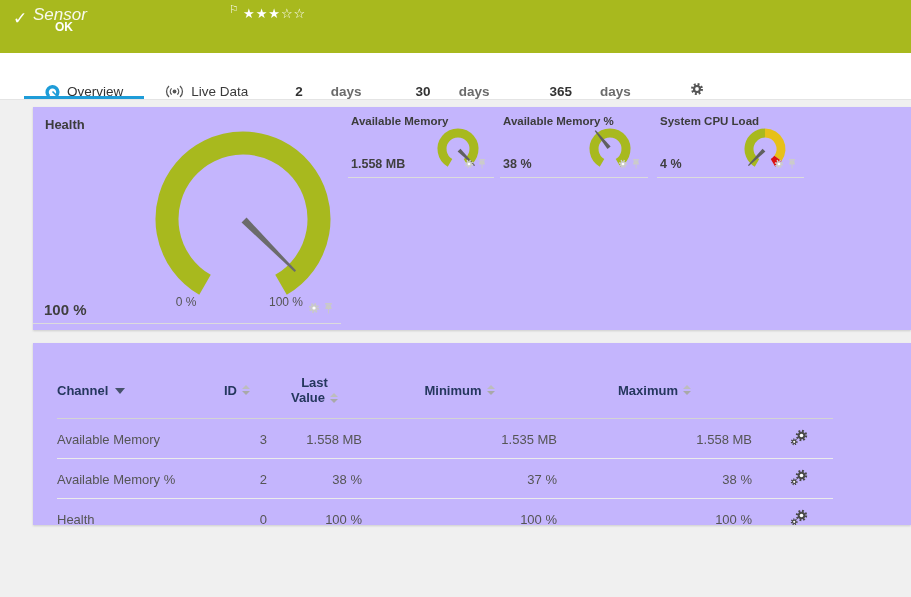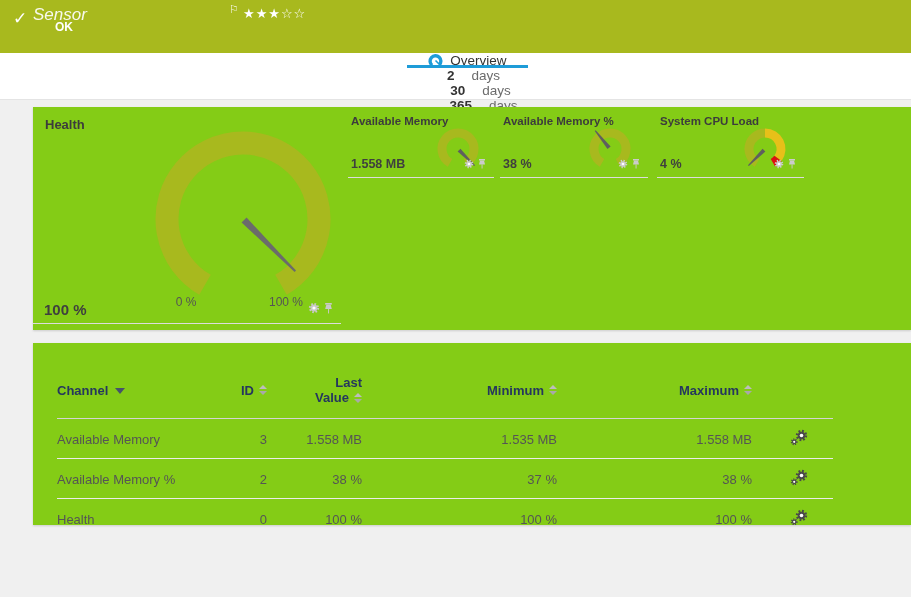--- a/index.html
+++ b/index.html
@@ -11,30 +11,30 @@
   
   .greenbar{position:absolute;left:0;top:0;width:911px;height:53px;background:#a8b91e;color:#fff;}
   .check{position:absolute;left:13px;top:8px;font-size:17px;font-weight:bold;}
   .kind{position:absolute;left:33px;top:5px;font-size:17px;font-style:italic;opacity:.92;}
   .sensor-title{position:absolute;left:89px;top:4px;font-size:18px;font-weight:bold;}
   .flag{position:absolute;left:229px;top:3px;font-size:11px;opacity:.95;}
   .stars{position:absolute;left:243px;top:6px;font-size:13px;letter-spacing:1px;}
   .status-ok{position:absolute;left:55px;top:20px;font-size:12px;font-weight:bold;}
   
   .tabbar{position:absolute;left:0;top:53px;width:911px;height:47px;background:#fff;
-    border-bottom:1px solid #e4e4e4;display:flex;align-items:center;padding-left:24px;box-sizing:border-box;flex-direction:column;}
+    border-bottom:1px solid #e4e4e4;display:flex;align-items:flex-end;padding-left:24px;box-sizing:border-box;}
   .tab{display:flex;align-items:center;gap:7px;padding:0 21px;position:relative;font-size:13.5px;color:#3a3a3a;cursor:pointer;white-space:nowrap;}
   .tab .tnum{font-weight:bold;color:#333;}
-  .tab .tdays{color:#6b6b6b;margin-left:10px;}
+  .tab .tdays{color:#6b6b6b;margin-left:21px;font-weight:bold;}
   .tab.active{color:#333;}
   .tab.active::after{content:"";position:absolute;left:0;right:0;bottom:0;height:3px;background:#1e9cd8;}
   .tab.daytab{padding:0 14px;}
   .ticon{display:inline-flex;align-items:center;}
   
-  .card{position:absolute;background:#84cc16;box-shadow:0 1px 2px rgba(0,0,0,.15);}
+  .card{position:absolute;background:#c4b5fd;box-shadow:0 1px 2px rgba(0,0,0,.15);}
   .card-gauges{left:33px;top:107px;width:878px;height:223px;}
   .card-table{left:33px;top:343px;width:878px;height:182px;overflow:hidden;}
   
   .panel{position:absolute;top:0;border-bottom:1px solid #dcdcdc;box-sizing:border-box;}
   .panel-health{left:0;width:308px;height:217px;}
   .panel-mini{height:71px;}
   .p-mem{left:315px;width:146px;}
   .p-memp{left:467px;width:148px;}
   .p-cpu{left:624px;width:147px;}
   .ptitle{position:absolute;left:12px;top:10px;font-size:13px;font-weight:bold;color:#3c3c3c;}
@@ -46,21 +46,21 @@
   .g-mem{left:86px;} .g-memp{left:86px;} .g-cpu{left:84px;}
   .axis-label{position:absolute;font-size:12px;color:#555;top:188px;}
   .axis-min{left:136px;width:34px;text-align:center;}
   .axis-max{left:228px;width:50px;text-align:center;}
   .panel-tools{position:absolute;right:8px;bottom:5px;display:flex;gap:4px;align-items:center;cursor:pointer;}
   .panel-tools-mini{position:absolute;right:8px;bottom:4px;display:flex;gap:4px;align-items:center;cursor:pointer;}
   
   table.channels{border-collapse:collapse;table-layout:fixed;width:776px;margin:32px 0 0 24px;font-size:13px;color:#555;}
   .channels col.c-name{width:150px;} .channels col.c-id{width:60px;} .channels col.c-last{width:95px;}
   .channels col.c-min{width:195px;} .channels col.c-max{width:195px;} .channels col.c-act{width:81px;}
-  .channels thead th{color:#25375e;font-weight:bold;font-size:13px;text-align:right;vertical-align:middle;
+  .channels thead th{color:#25375e;font-weight:bold;font-size:13px;vertical-align:middle;
     padding:0 0 13px 0;border-bottom:1px solid #d4d4d4;}
   .channels thead th.h-name{text-align:left;}
   .channels tbody td{padding:10px 0 9px 0;border-bottom:1px solid #ebebeb;text-align:right;white-space:nowrap;}
   .channels tbody td.td-name{text-align:left;}
   .channels tbody td.td-act{padding-right:25px;}
   .sort{display:inline-block;vertical-align:middle;margin-left:5px;margin-top:-2px;}
   .sort i{display:block;width:0;height:0;border-left:4px solid transparent;border-right:4px solid transparent;}
   .sort .up{border-bottom:4px solid #bdbdbd;margin-bottom:2px;}
   .sort .dn{border-top:4px solid #a9a9a9;}
   .caret-down{display:inline-block;width:0;height:0;border-left:5px solid transparent;border-right:5px solid transparent;
@@ -80,20 +80,32 @@
 
 <div class="tabbar">
   <div class="tab active">
     <span class="ticon">
       <svg width="15" height="15" viewBox="0 0 15 15">
           <path d="M 4.1 12.3 A 5.4 5.4 0 1 1 11.2 12.0" fill="none" stroke="#1e9cd8" stroke-width="3.4"></path>
           <line x1="7.5" y1="7.5" x2="12.3" y2="12.3" stroke="#1e9cd8" stroke-width="1.6"></line>
         </svg>
     </span>
     <span class="tlabel">Overview</span>
+  </div>
+  <div class="tab">
+    <span class="ticon">
+      <svg width="19" height="13" viewBox="0 0 19 13">
+          <circle cx="9.5" cy="6.5" r="1.9" fill="#555"></circle>
+          <path d="M6.6 3.4 A 4.4 4.4 0 0 0 6.6 9.6" fill="none" stroke="#555" stroke-width="1.3"></path>
+          <path d="M12.4 3.4 A 4.4 4.4 0 0 1 12.4 9.6" fill="none" stroke="#555" stroke-width="1.3"></path>
+          <path d="M4.0 1.0 A 7.4 7.4 0 0 0 4.0 12.0" fill="none" stroke="#555" stroke-width="1.3"></path>
+          <path d="M15.0 1.0 A 7.4 7.4 0 0 1 15.0 12.0" fill="none" stroke="#555" stroke-width="1.3"></path>
+        </svg>
+    </span>
+    <span class="tlabel">Live Data</span>
   </div>
   <div class="tab daytab" style="margin-left:12px">
     <span class="tnum">2</span>
       <span class="tdays">days</span>
   </div>
   <div class="tab daytab" style="margin-left:26px">
     <span class="tnum">30</span>
       <span class="tdays">days</span>
   </div>
   <div class="tab daytab" style="margin-left:32px">

